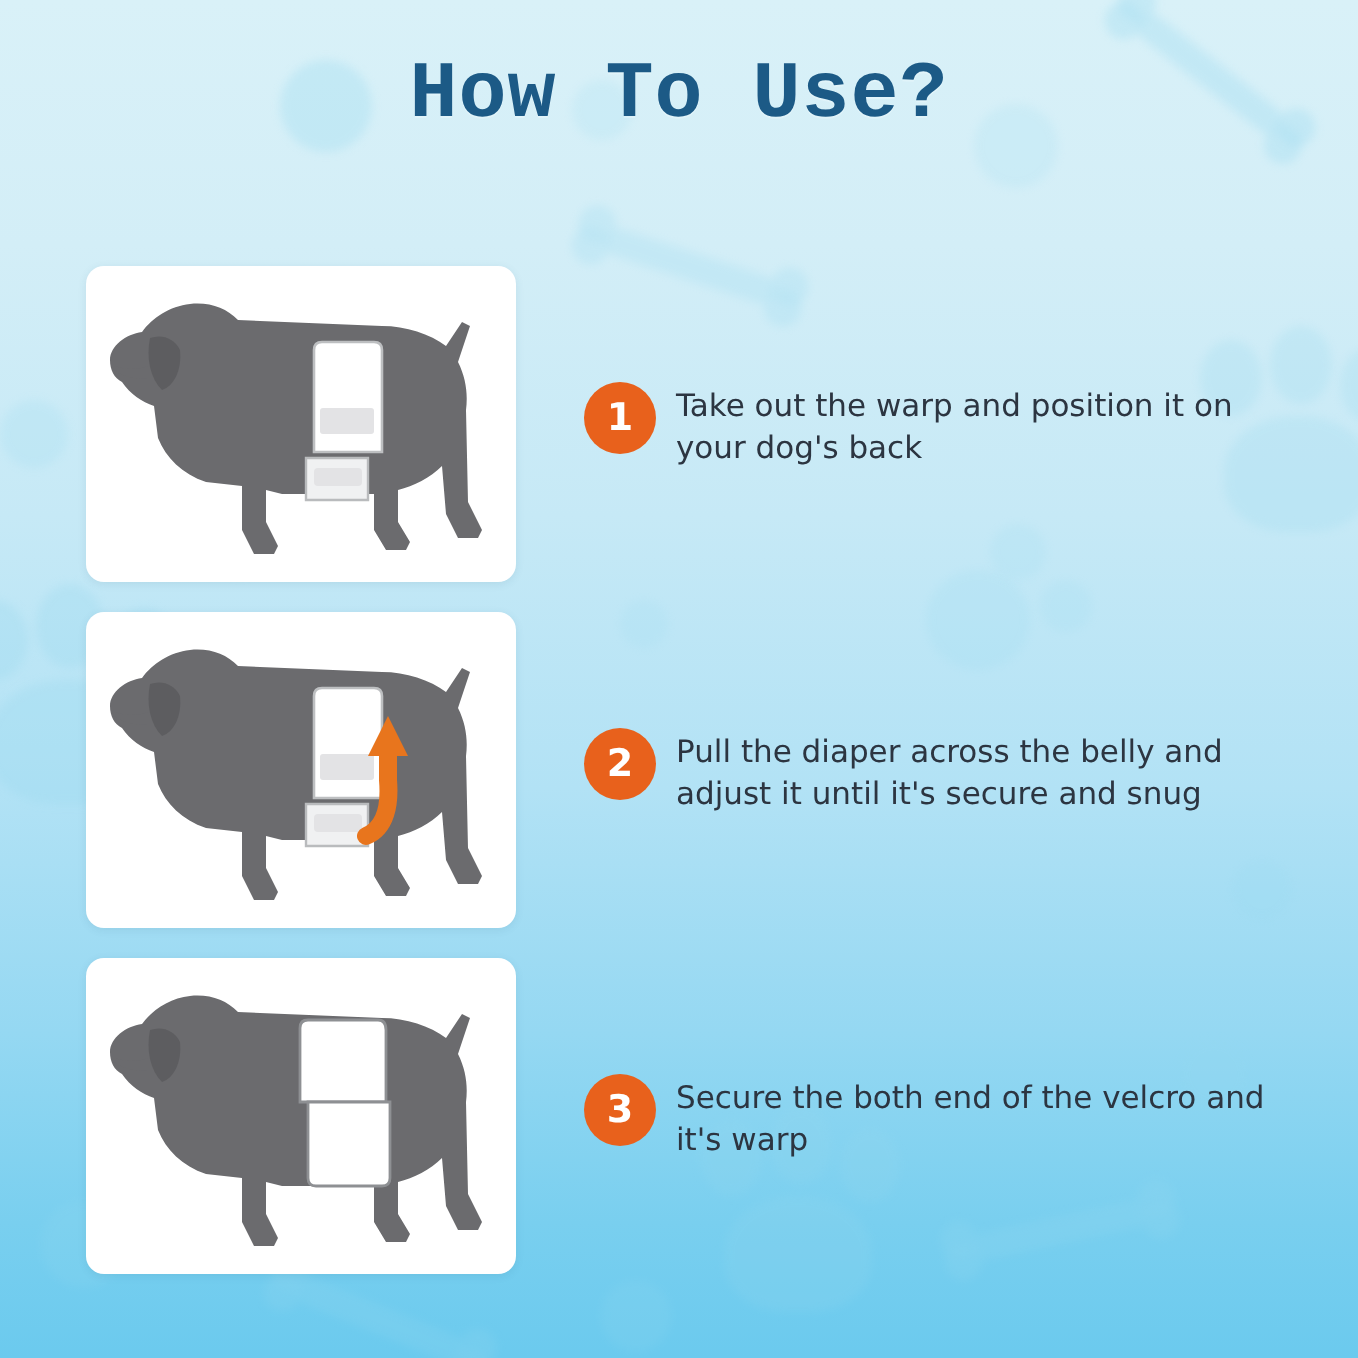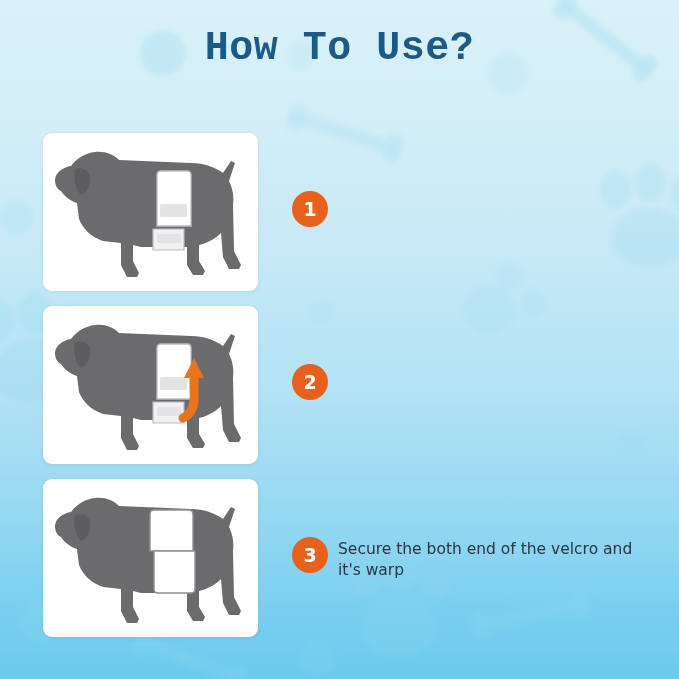--- a/index.html
+++ b/index.html
@@ -245,20 +245,21 @@
 
         <path d="M110 96 L141 96 L141 117 L110 117 Z" fill="#f0f1f2" stroke="#b9bbbd" stroke-width="1.2"></path>
         <rect x="114" y="101" width="24" height="9" rx="2" fill="#e3e3e5"></rect>
 
         <path d="M114 42 Q114 38 118 38 L144 38 Q148 38 148 42 L148 93 L114 93 Z" fill="#ffffff" stroke="#bdbfc1" stroke-width="1.3"></path>
         <rect x="117" y="71" width="27" height="13" rx="1.5" fill="#e3e3e5"></rect>
       </svg>
     </div>
     <div class="step-text-wrap">
       <div class="badge">1</div>
+      <div class="step-text">Take out the warp and position it on your dog's back</div>
     </div>
   </div>
 
   <div class="step-row">
     <div class="illus-card">
       <svg viewBox="0 0 215 158" xmlns="http://www.w3.org/2000/svg">
         <path d="M12 47 C12 40 20 34 28 33 C33 26 42 20 52 19 C62 18 70 21 76 27
                  L148 30 C160 30 172 34 180 40 L188 28 L192 30 L186 48
                  C190 56 191 64 190 72 L191 118 L198 132 L196 136 L186 136 L180 124 L178 100
                  C172 106 164 110 156 112 L156 128 L162 138 L160 142 L150 142 L144 132 L144 114
@@ -273,20 +274,21 @@
 
         <path d="M114 42 Q114 38 118 38 L144 38 Q148 38 148 42 L148 93 L114 93 Z" fill="#ffffff" stroke="#bdbfc1" stroke-width="1.3"></path>
         <rect x="117" y="71" width="27" height="13" rx="1.5" fill="#e3e3e5"></rect>
 
         <path d="M140 112 C150 108 152 96 151 84 L151 66" stroke="#e8751d" stroke-width="9" fill="none" stroke-linecap="round"></path>
         <path d="M151 52 L161 72 L141 72 Z" fill="#e8751d"></path>
       </svg>
     </div>
     <div class="step-text-wrap">
       <div class="badge">2</div>
+      <div class="step-text">Pull the diaper across the belly and adjust it until it's secure and snug</div>
     </div>
   </div>
 
   <div class="step-row">
     <div class="illus-card">
       <svg viewBox="0 0 215 158" xmlns="http://www.w3.org/2000/svg">
         <path d="M12 47 C12 40 20 34 28 33 C33 26 42 20 52 19 C62 18 70 21 76 27
                  L148 30 C160 30 172 34 180 40 L188 28 L192 30 L186 48
                  C190 56 191 64 190 72 L191 118 L198 132 L196 136 L186 136 L180 124 L178 100
                  C172 106 164 110 156 112 L156 128 L162 138 L160 142 L150 142 L144 132 L144 114

